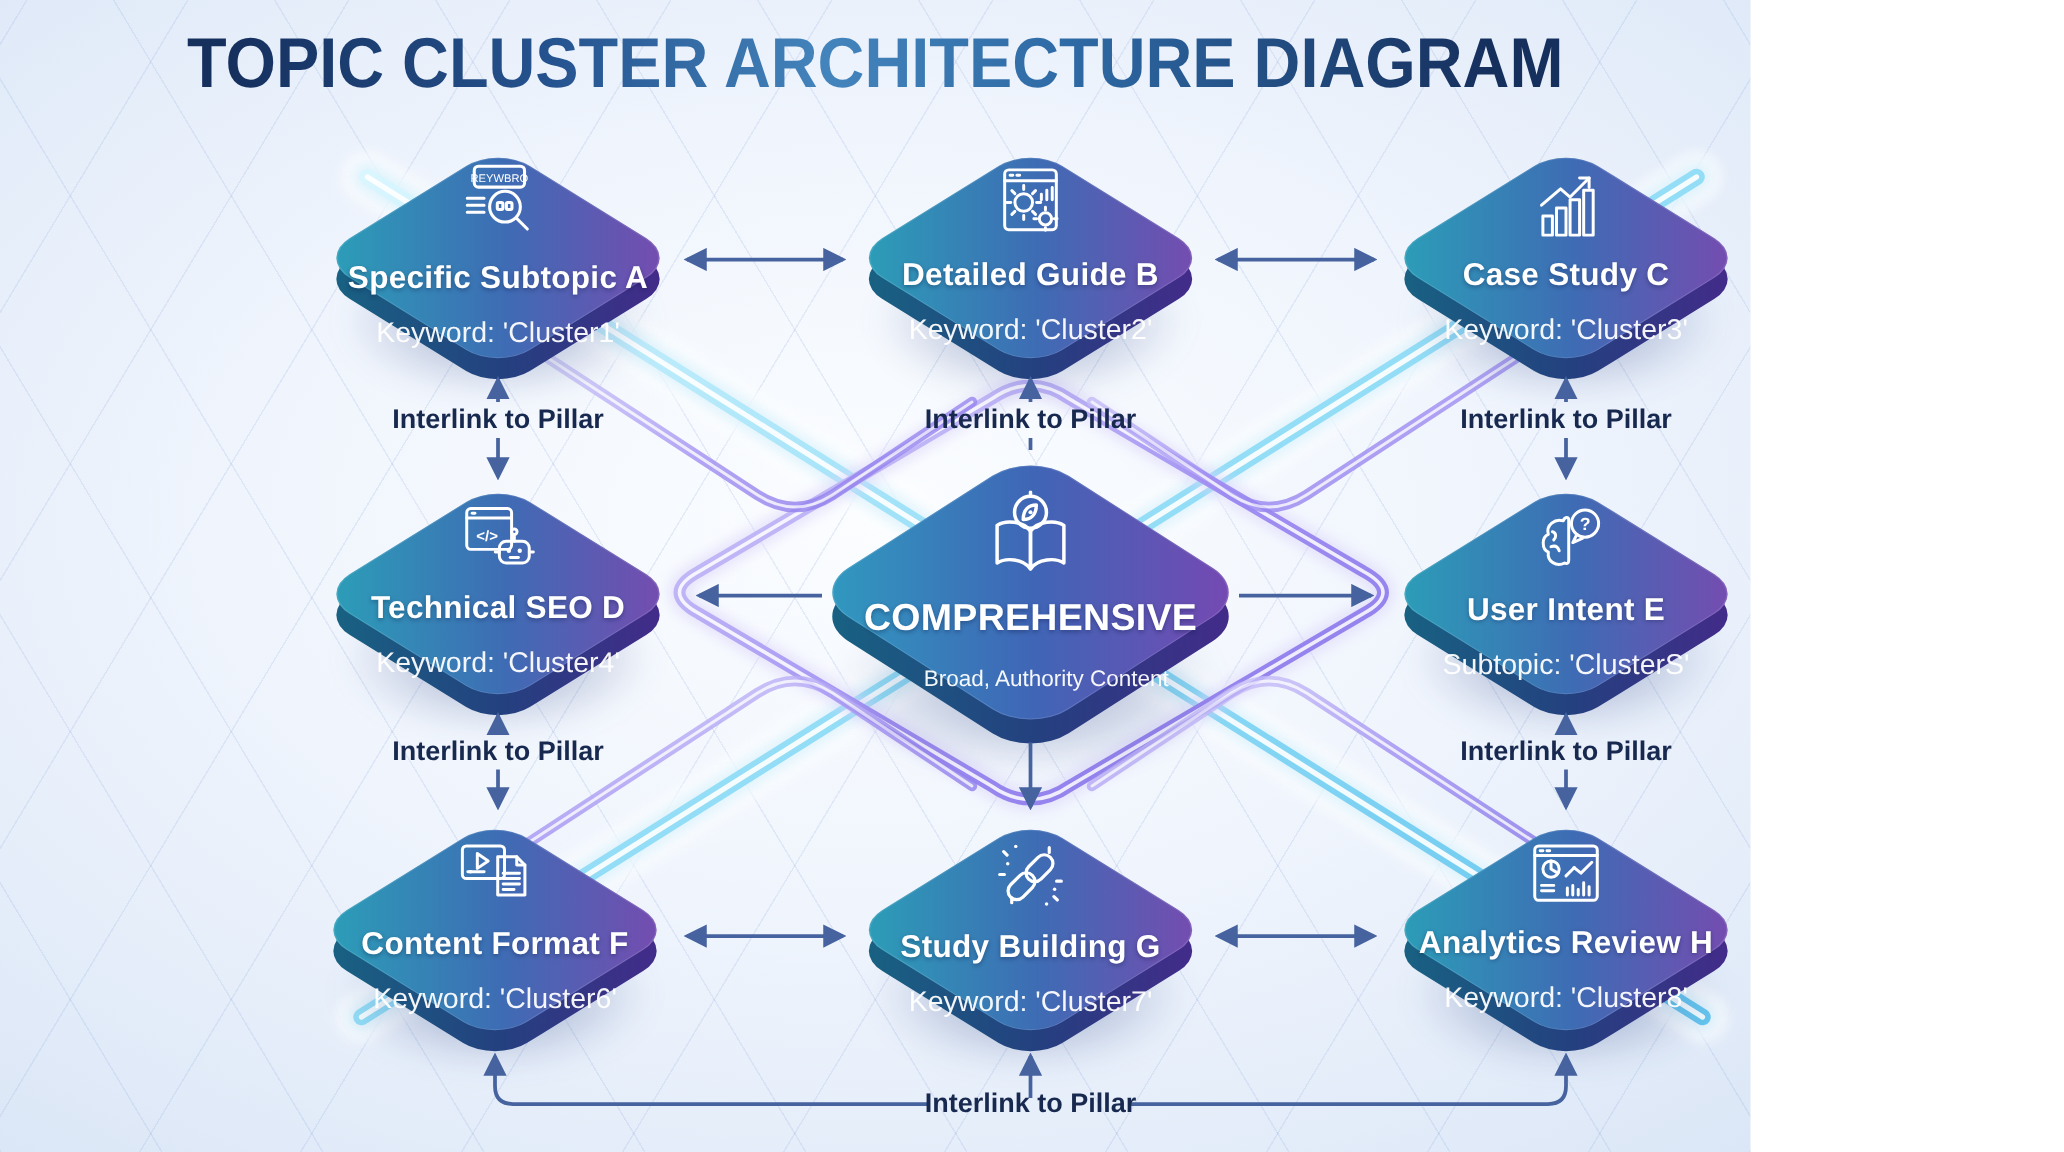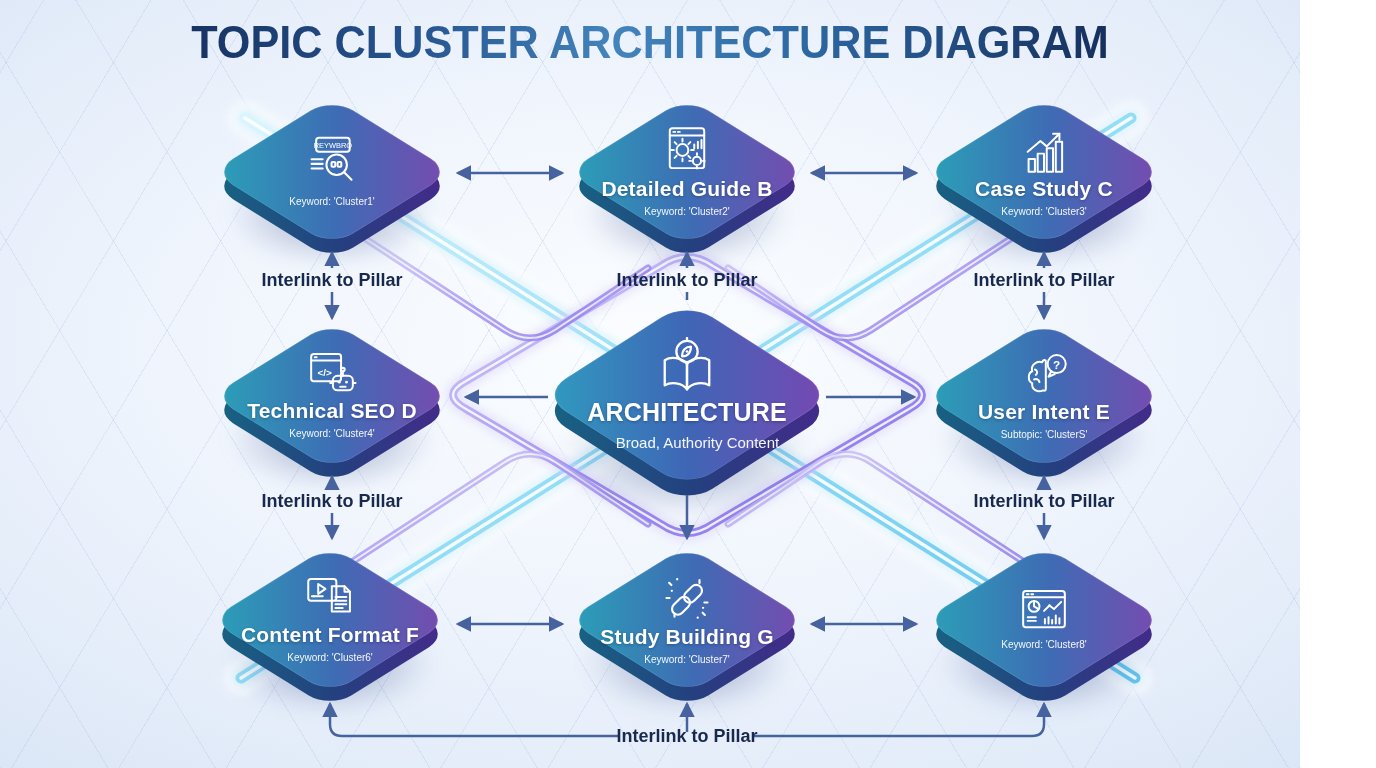--- a/index.html
+++ b/index.html
@@ -1,18 +1,18 @@
 <!DOCTYPE html>
 <html><head>
 <meta charset="utf-8">
 <style>
   html,body{margin:0;padding:0;}
   body{font-family:"Liberation Sans","DejaVu Sans",sans-serif;}
   #stage{
-    position:relative;width:1300px;height:768px;overflow:hidden;
+    position:relative;width:1167px;height:768px;overflow:hidden;
     background:radial-gradient(ellipse 80% 75% at 50% 45%, #fbfdff 0%, #f0f5fd 45%, #e3ecf9 78%, #d9e5f6 100%);
   }
   #stage::before{
     content:"";position:absolute;inset:0;pointer-events:none;
     background:
       repeating-linear-gradient(59deg, rgba(122,152,212,.15) 0 1px, transparent 1px 92px),
       repeating-linear-gradient(-59deg, rgba(122,152,212,.15) 0 1px, transparent 1px 92px);
   }
   .page-title{
     position:absolute;top:14px;left:0;right:0;text-align:center;
@@ -27,25 +27,25 @@
   .node .nshadow{position:absolute;left:-112px;top:-14px;width:224px;height:112px;border-radius:50%;
     background:radial-gradient(ellipse at center, rgba(30,55,125,.42), rgba(30,55,125,0) 66%);
     filter:blur(9px);}
   .node .side,.node .face{position:absolute;width:170px;height:170px;left:-85px;top:-85px;border-radius:30px;}
   .node .side{transform:translateY(14px) scale(1,.62) rotate(45deg);
     background:linear-gradient(45deg,#176583 0%,#24407f 52%,#46298b 100%);}
   .node .face{transform:scale(1,.62) rotate(45deg);
     background:linear-gradient(45deg,#2aa2b8 0%,#3e6cb4 52%,#7a49b0 100%);
     box-shadow:inset 0 0 0 1px rgba(255,255,255,.12);}
   .node .content{position:absolute;left:-122px;top:-80px;width:244px;height:158px;
-    display:flex;flex-direction:column;align-items:center;justify-content:center;text-align:center;}
+    display:flex;flex-direction:column;align-items:center;justify-content:center;text-align:center;gap:10px;}
   .node .icon{flex:none;margin-bottom:2px;}
   .ntitle{font-size:21px;font-weight:700;color:#fff;letter-spacing:.2px;line-height:1.1;
     text-shadow:0 1px 3px rgba(10,20,60,.35);white-space:nowrap;}
-  .nkey{font-size:10px;color:rgba(255,255,255,.94);margin-top:5px;white-space:nowrap;}
+  .nkey{font-size:19px;color:rgba(255,255,255,.94);margin-top:5px;white-space:nowrap;}
   
   .node.big .nshadow{left:-134px;top:-6px;width:268px;height:132px;}
   .node.big .side,.node.big .face{width:208px;height:208px;left:-104px;top:-104px;border-radius:36px;}
   .node.big .side{transform:translateY(16px) scale(1,.64) rotate(45deg);}
   .node.big .face{transform:scale(1,.64) rotate(45deg);
     background:linear-gradient(45deg,#2f9ec0 0%,#3f66b6 50%,#7a46b2 100%);}
   .node.big .content{left:-140px;top:-100px;width:280px;height:200px;}
   .node.big .ntitle{font-size:25px;line-height:1.1;}
   .nsub{font-size:15px;color:rgba(255,255,255,.95);margin-top:7px;line-height:1.25;max-width:165px;margin-left:21px;}
   
@@ -115,20 +115,21 @@
         <g stroke="#fff" stroke-width="2.2" fill="none" stroke-linecap="round" stroke-linejoin="round">
           <rect x="15" y="3" width="36" height="15" rx="3"></rect>
           <path d="M10 26h12M10 31h12M10 36h12"></path>
           <circle cx="37" cy="32" r="11"></circle>
           <path d="M45 40l8 8"></path>
           <rect x="31.5" y="29" width="4" height="5" rx="1"></rect>
           <rect x="38" y="29" width="4" height="5" rx="1"></rect>
         </g>
         <text x="33" y="14" font-size="8" fill="#fff" text-anchor="middle" font-family="Liberation Sans, sans-serif">REYWBRO</text>
       </svg>
+      <div class="ntitle">Specific Subtopic A</div>
       <div class="nkey">Keyword: 'Cluster1'</div>
     </div>
   </div>
 
   <div class="node" style="left:687px;top:172px">
     <div class="nshadow"></div>
     <div class="side"></div>
     <div class="face"></div>
     <div class="content">
       <svg class="icon" viewBox="0 0 64 54" width="58" height="50">
@@ -201,21 +202,21 @@
       <svg class="icon" viewBox="0 0 72 62" width="70" height="60">
         <g stroke="#fff" stroke-width="2.4" fill="none" stroke-linecap="round" stroke-linejoin="round">
           <path d="M36 28c-5-7-17-8-23-4v26c6-4 18-3 23 4V28z"></path>
           <path d="M36 28c5-7 17-8 23-4v26c-6-4-18-3-23 4V28z"></path>
           <circle cx="36" cy="15" r="11"></circle>
           <path d="M31 20c0-7 4-10 9-10 0 7-4 10-9 10z"></path>
           <path d="M36 4V1"></path>
         </g>
         <circle cx="36" cy="15" r="1.4" fill="#fff"></circle>
       </svg>
-      <div class="ntitle">ARCHITECTURE</div>
+      <div class="ntitle">COMPREHENSIVE</div>
       <div class="nsub">Broad, Authority Content</div>
     </div>
   </div>
 
   <div class="node" style="left:1044px;top:396px">
     <div class="nshadow"></div>
     <div class="side"></div>
     <div class="face"></div>
     <div class="content">
       <svg class="icon" viewBox="0 0 64 52" width="58" height="48">
@@ -287,20 +288,21 @@
           <path d="M9 10h46"></path>
             <path d="M13 6.5h2M18 6.5h2"></path>
           <circle cx="21" cy="20" r="6"></circle>
             <path d="M21 20v-6M21 20l5 3"></path>
           <path d="M14 32h9M14 36h9"></path>
           <path d="M32 25l6-6 5 4 8-8"></path>
           <path d="M33 39v-5M37 39v-7M41 39v-4M45 39v-9M49 39v-6"></path>
         </g>
         <circle cx="38" cy="19" r="1.3" fill="#fff"></circle>
       </svg>
+      <div class="ntitle">Analytics Review H</div>
       <div class="nkey">Keyword: 'Cluster8'</div>
     </div>
   </div>
 
   <svg class="layer" width="1376" height="768">
     <defs>
       <marker id="ah" viewBox="0 0 10 10" refX="8.5" refY="5" markerWidth="6.2" markerHeight="6.2" orient="auto-start-reverse">
         <path d="M0,0 L10,5 L0,10 z" fill="#46639f"></path>
       </marker>
     </defs>

